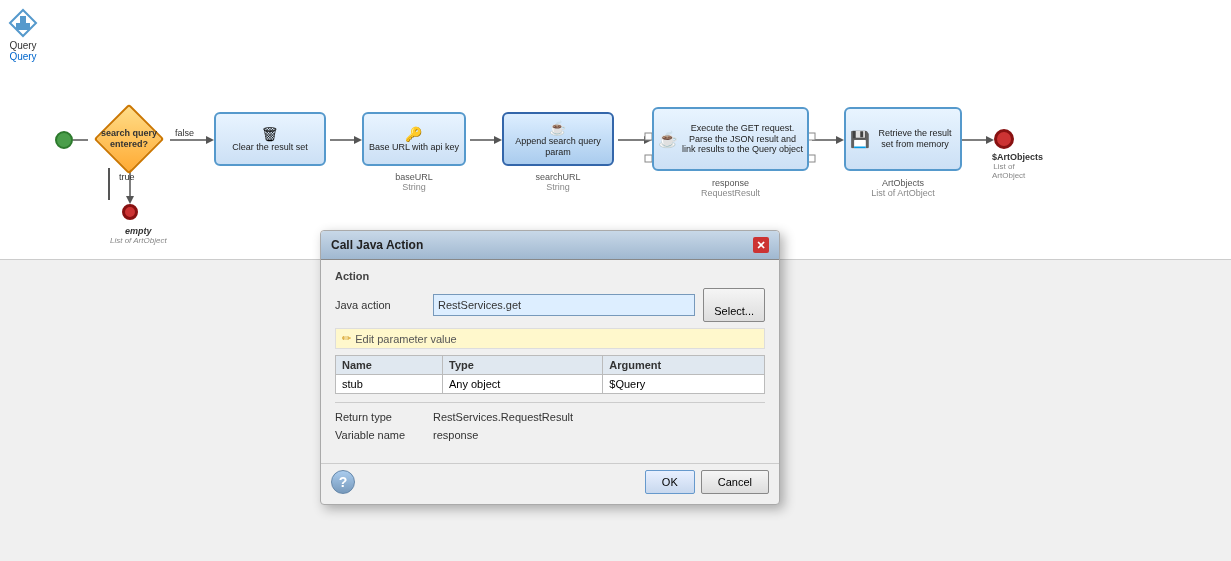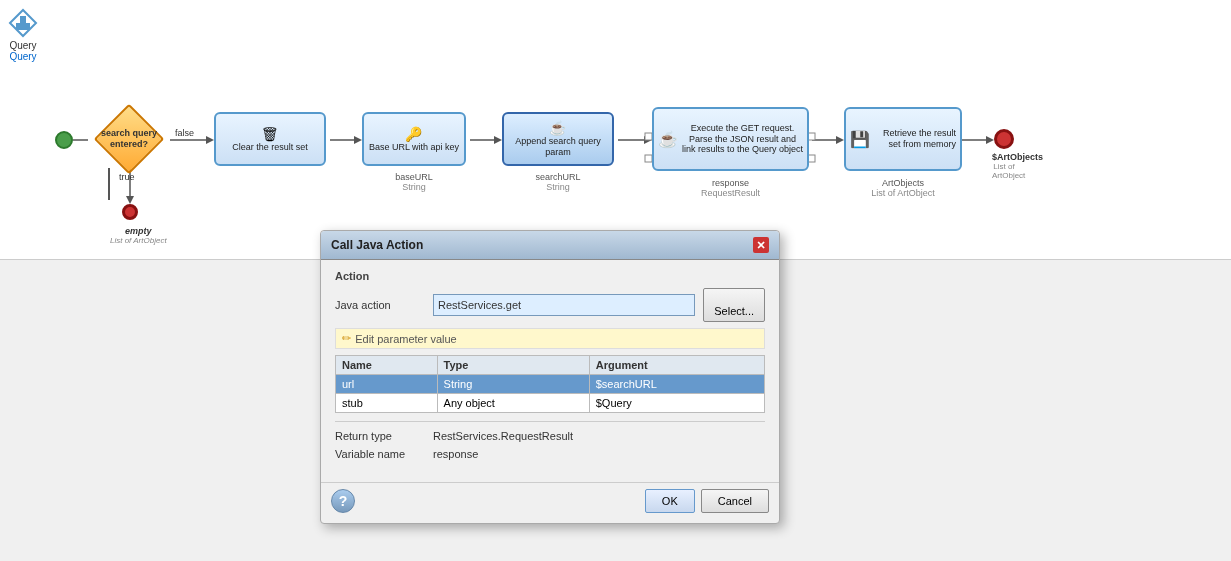--- a/index.html
+++ b/index.html
@@ -290,21 +290,21 @@
     <span style="font-size:16px;flex-shrink:0;">☕</span>
     <span style="font-size:9px;text-align:center;color:#222;line-height:1.2;">Execute the GET request. Parse the JSON result and link results to the Query object</span>
   </div>
   <div style="position:absolute;top:178px;left:652px;text-align:center;width:157px;">
     <div style="font-size:9px;color:#555;">response</div>
     <div style="font-size:9px;color:#888;">RequestResult</div>
   </div>
 
   <div style="position:absolute;top:107px;left:844px;width:118px;height:64px;border:2px solid #5599cc;border-radius:6px;background:linear-gradient(to bottom,#e8f4ff,#cce0f5);display:flex;flex-direction:row;align-items:center;justify-content:center;padding:4px;gap:4px;">
     <span style="font-size:16px;flex-shrink:0;">💾</span>
-    <span style="font-size:9px;text-align:right;color:#222;line-height:1.2;">Retrieve the result set from memory</span>
+    <span style="font-size:9px;text-align:center;color:#222;line-height:1.2;">Retrieve the result set from memory</span>
   </div>
   <div style="position:absolute;top:178px;left:844px;text-align:center;width:118px;">
     <div style="font-size:9px;color:#555;">ArtObjects</div>
     <div style="font-size:9px;color:#888;">List of ArtObject</div>
   </div>
 
   <div style="position:absolute;top:129px;left:994px;width:20px;height:20px;border-radius:50%;background:#cc3333;border:3px solid #881111;"></div>
   <div style="position:absolute;top:152px;left:992px;text-align:center;width:24px;">
     <div style="font-size:9px;color:#333;font-weight:bold;">$ArtObjects</div>
     <div style="font-size:8px;color:#888;">List of ArtObject</div>
@@ -342,25 +342,20 @@
 
     <table class="param-table">
       <thead>
         <tr>
           <th>Name</th>
           <th>Type</th>
           <th>Argument</th>
         </tr>
       </thead>
       <tbody id="param-tbody">
-      <tr class="selected">
-            <td>url</td>
-            <td>String</td>
-            <td>$searchURL</td>
-          </tr>
           <tr class="normal">
             <td>stub</td>
             <td>Any object</td>
             <td>$Query</td>
           </tr>
         </tbody>
     </table>
 
     <hr class="divider">
 

